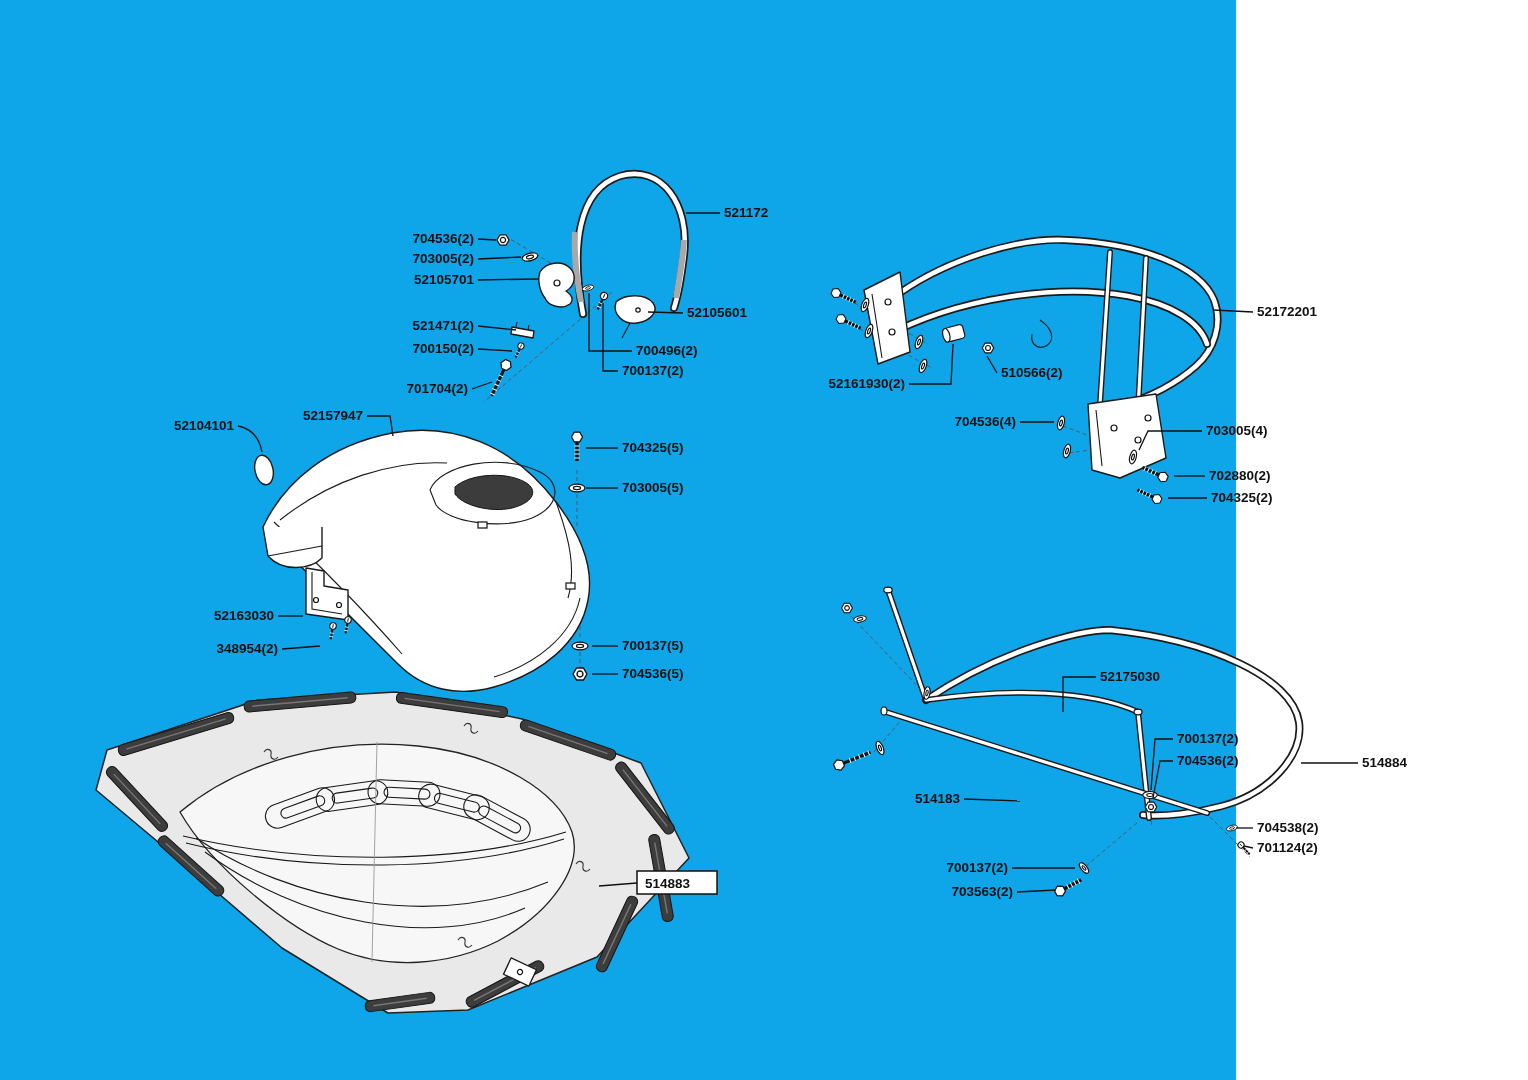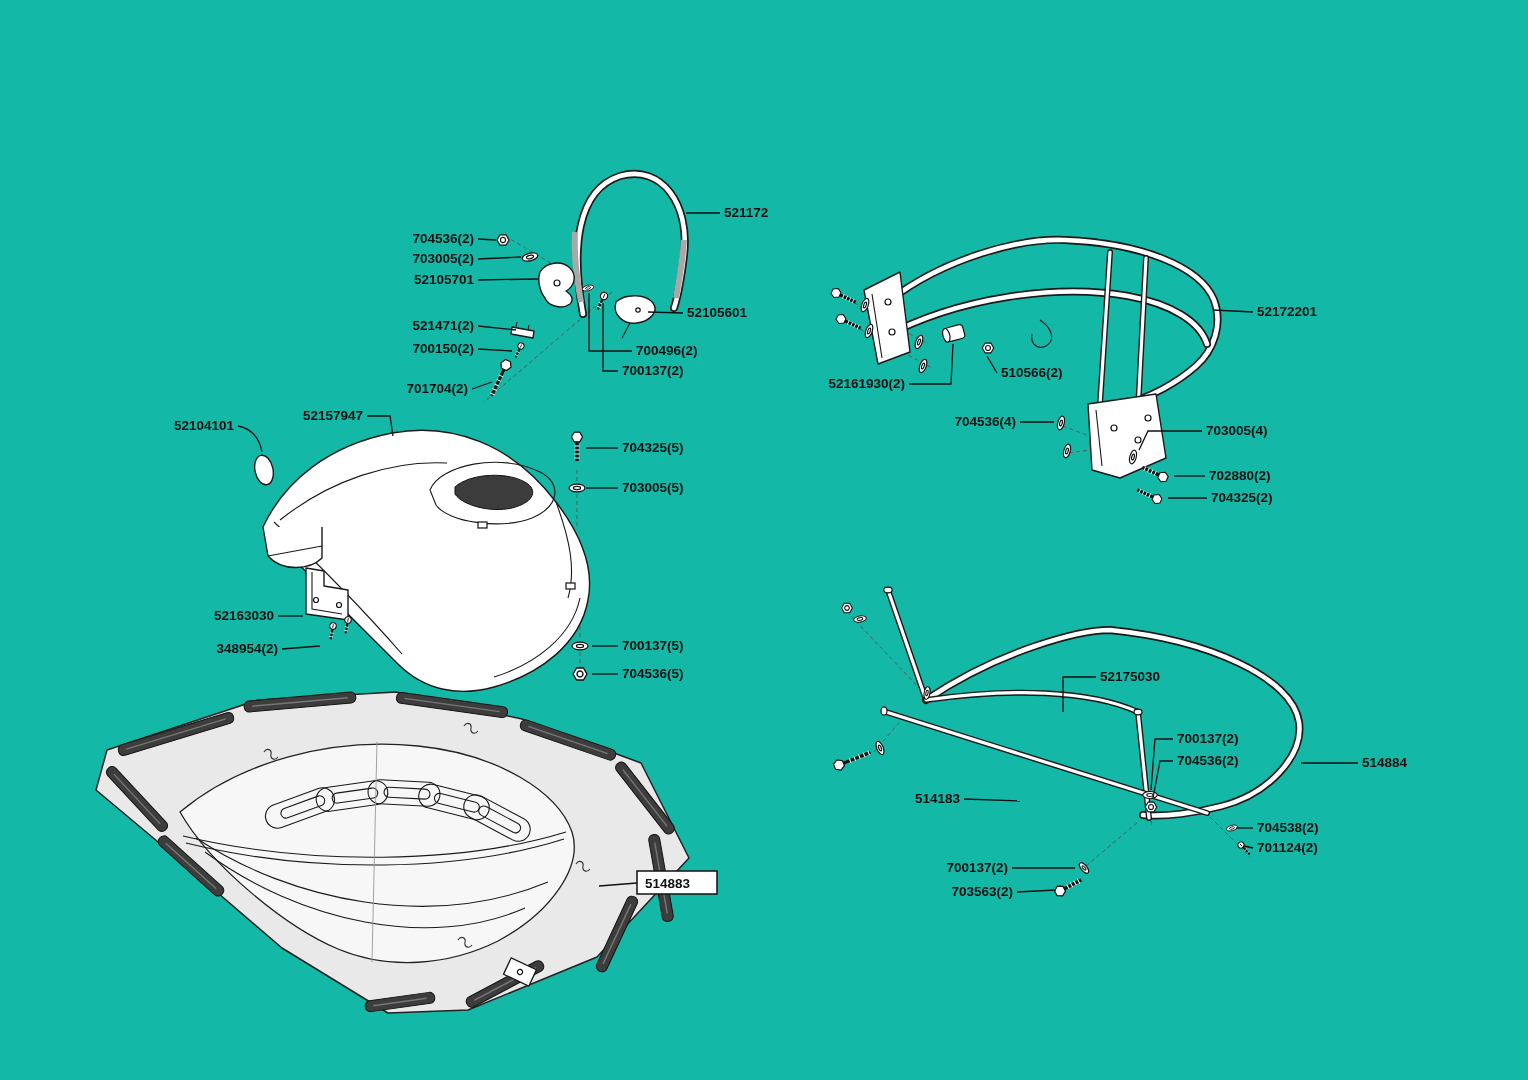--- a/index.html
+++ b/index.html
@@ -1,16 +1,16 @@
 <!DOCTYPE html>
 <html><head>
 <meta charset="utf-8">
 <style>
   html,body{margin:0;padding:0;background:#fff;}
-  #stage{position:relative;width:1528px;height:1080px;background:#14b8a6;font-family:"Liberation Sans",sans-serif;text-align:center;}
+  #stage{position:relative;width:1236px;height:1080px;background:#0ea5e9;font-family:"Liberation Sans",sans-serif;text-align:center;}
   .lbl{font:bold 13.5px "Liberation Sans",sans-serif;fill:#111;}
   .leader{stroke:#111;stroke-width:1.3;fill:none;}
   .dash{stroke:#555;stroke-width:0.9;fill:none;stroke-dasharray:4 3;}
   .tube-o{stroke:#1a1a1a;stroke-width:8;fill:none;stroke-linecap:round;stroke-linejoin:round;}
   .tube-i{stroke:#fff;stroke-width:4.6;fill:none;stroke-linecap:round;stroke-linejoin:round;}
   .tube2-o{stroke:#1a1a1a;stroke-width:6;fill:none;stroke-linecap:round;}
   .tube2-i{stroke:#fff;stroke-width:3.2;fill:none;stroke-linecap:round;}
   .part{fill:#fff;stroke:#1a1a1a;stroke-width:1.4;stroke-linejoin:round;}
   .thin{stroke:#1a1a1a;stroke-width:1.1;fill:none;}
   .hw{fill:#fff;stroke:#111;stroke-width:1.2;}

